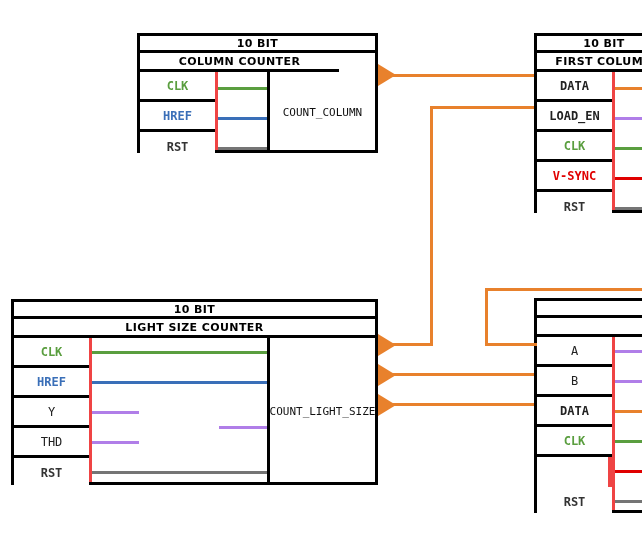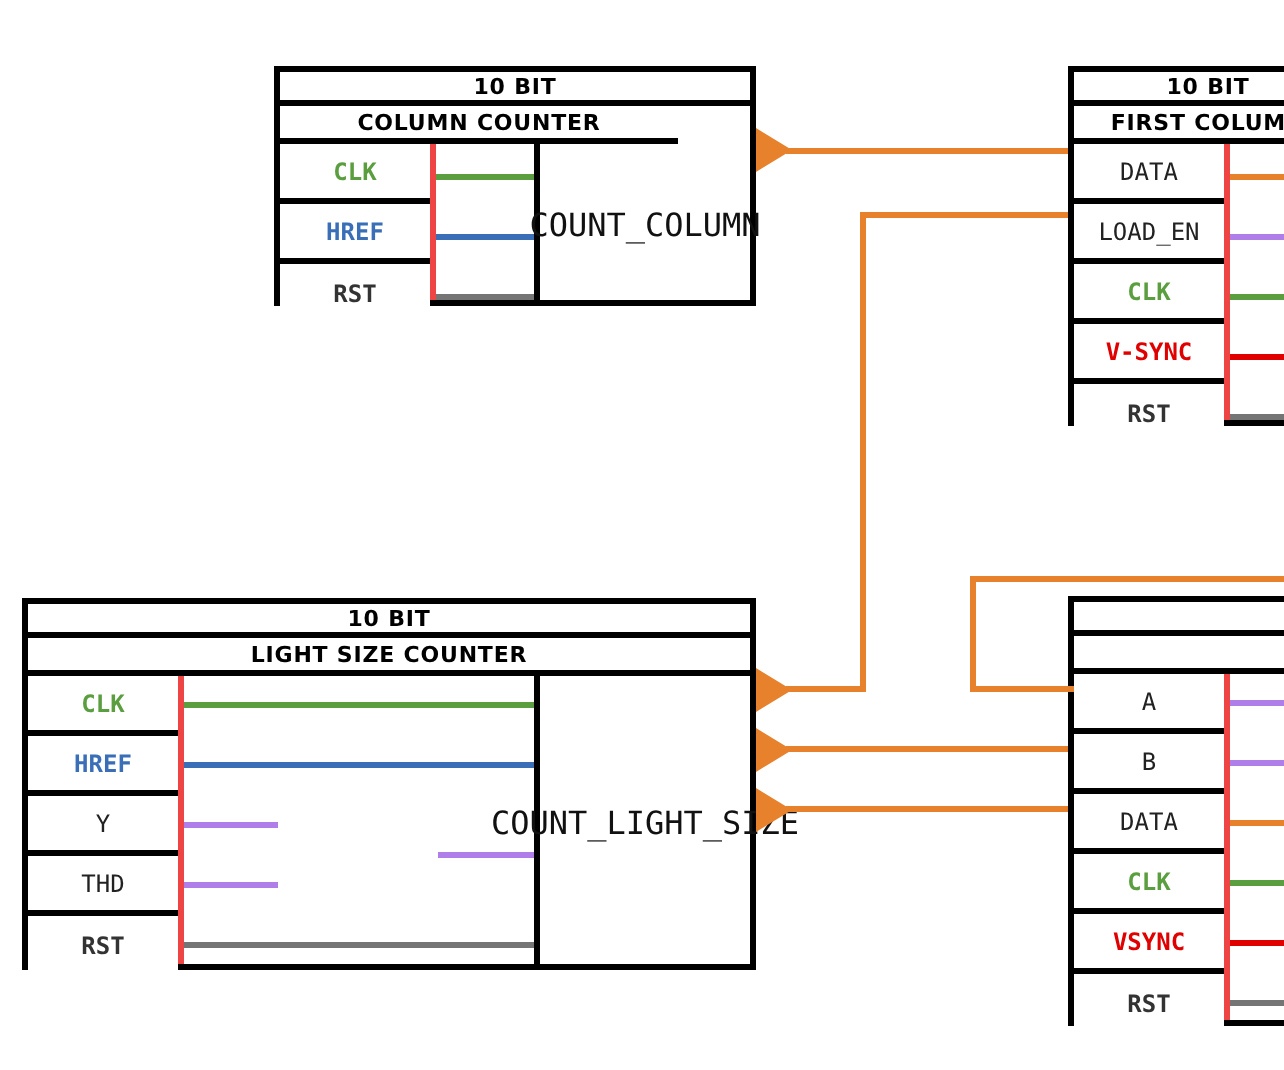--- a/index.html
+++ b/index.html
@@ -15,27 +15,27 @@
        font-family:"DejaVu Sans","Liberation Sans",sans-serif;
        font-weight:bold;font-size:11px;letter-spacing:.4px;color:#000;
        white-space:nowrap;overflow:hidden;}
 
   .pincol{position:absolute;box-sizing:border-box;border-right:7px solid #ef4444;}
   .pin{position:absolute;left:0;box-sizing:border-box;
        border-bottom:3px solid #000;background:#fff;
        display:flex;align-items:center;justify-content:center;
        font-size:12px;font-weight:bold;color:#333;white-space:nowrap;}
   .pin.last{border-bottom:none;}
-  .pin.plain{font-weight:normal;color:#222;}
+  .pin.plain{font-weight:bold;color:#222;}
 
   .wire{position:absolute;height:3px;}
   .vwire{position:absolute;width:3px;}
 
   .body-lbl{position:absolute;display:flex;align-items:center;justify-content:center;
-            font-size:16px;color:#111;white-space:nowrap;}
+            font-size:11px;color:#111;white-space:nowrap;}
 
   .sub{position:absolute;box-sizing:border-box;border:3px solid #000;background:#fff;
        display:flex;align-items:center;justify-content:center;
        font-size:12px;color:#111;}
 
   .divider{position:absolute;width:3px;background:#000;}
 
   .arrow{position:absolute;width:0;height:0;
          border-top:11px solid transparent;border-bottom:11px solid transparent;}
 </style>
@@ -174,23 +174,20 @@
         <span>A</span>
       </div>
       <div class="pin plain" style="top:30px;width:75px;height:30px;font-weight:normal;">
         <span>B</span>
       </div>
       <div class="pin plain" style="top:60px;width:75px;height:30px;">
         <span>DATA</span>
       </div>
       <div class="pin" style="top:90px;width:75px;height:30px;color:#5a9e3f;">
         <span>CLK</span>
-      </div>
-      <div class="pin" style="top:120px;width:75px;height:30px;color:#e00000;">
-        <span>VSYNC</span>
       </div>
       <div class="pin last" style="top:150px;width:75px;height:30px;color:#333;">
         <span>RST</span>
       </div>
     </div>
 
     <div class="wire" style="left:78px;top:49px;width:60px;background:#b07ee8;"></div>
     <div class="wire" style="left:78px;top:79px;width:60px;background:#b07ee8;"></div>
     <div class="wire" style="left:78px;top:109px;width:60px;background:#e8812c;"></div>
     <div class="wire" style="left:78px;top:139px;width:60px;background:#5a9e3f;"></div>

